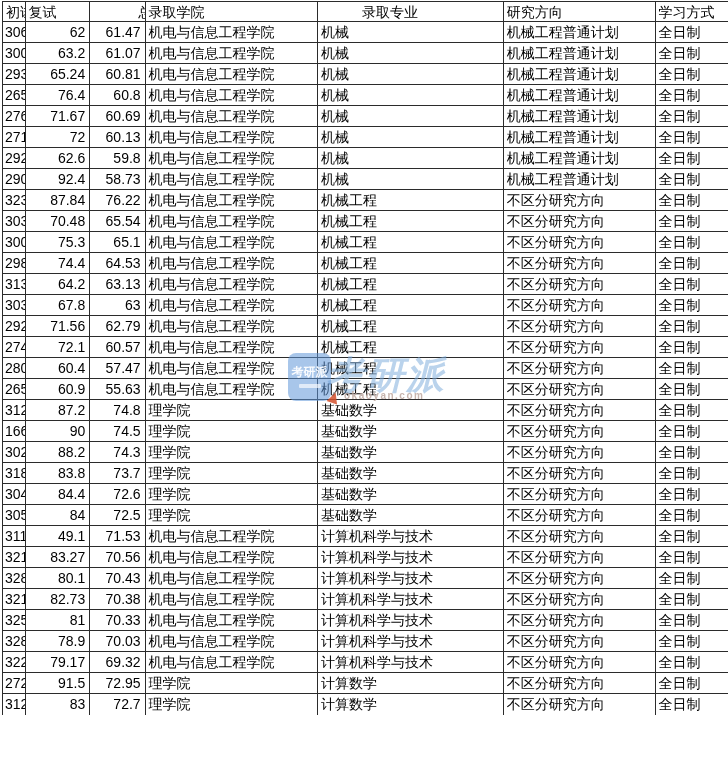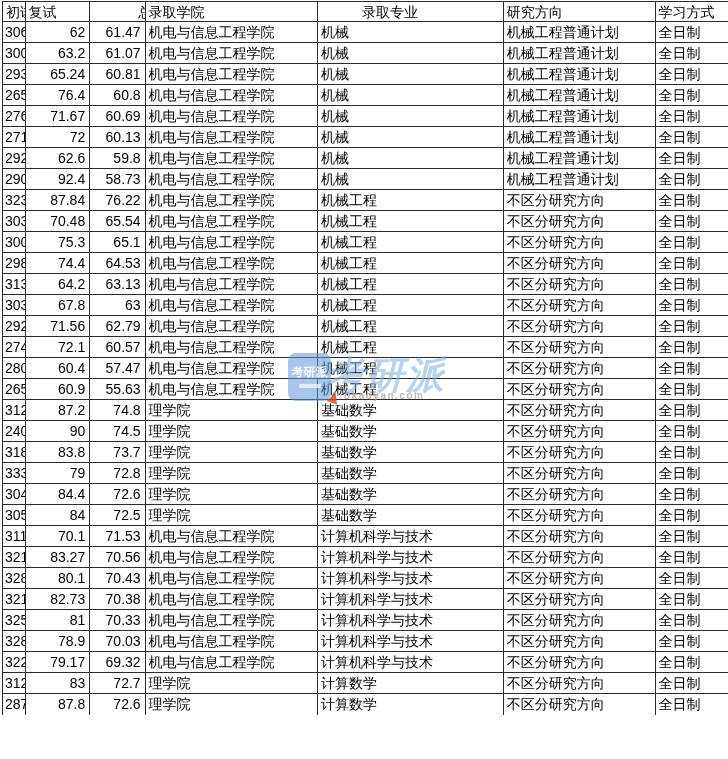--- a/index.html
+++ b/index.html
@@ -248,67 +248,67 @@
         <tr>
           <td class="right">312</td>
           <td class="right">87.2</td>
           <td class="right">74.8</td>
           <td class="left">理学院</td>
           <td class="left">基础数学</td>
           <td class="left">不区分研究方向</td>
           <td class="left">全日制</td>
         </tr>
         <tr>
-          <td class="right">240</td>
+          <td class="right">166</td>
           <td class="right">90</td>
           <td class="right">74.5</td>
+          <td class="left">理学院</td>
+          <td class="left">基础数学</td>
+          <td class="left">不区分研究方向</td>
+          <td class="left">全日制</td>
+        </tr>
+        <tr>
+          <td class="right">302</td>
+          <td class="right">88.2</td>
+          <td class="right">74.3</td>
           <td class="left">理学院</td>
           <td class="left">基础数学</td>
           <td class="left">不区分研究方向</td>
           <td class="left">全日制</td>
         </tr>
         <tr>
           <td class="right">318</td>
           <td class="right">83.8</td>
           <td class="right">73.7</td>
           <td class="left">理学院</td>
           <td class="left">基础数学</td>
           <td class="left">不区分研究方向</td>
           <td class="left">全日制</td>
         </tr>
         <tr>
-          <td class="right">333</td>
-          <td class="right">79</td>
-          <td class="right">72.8</td>
-          <td class="left">理学院</td>
-          <td class="left">基础数学</td>
-          <td class="left">不区分研究方向</td>
-          <td class="left">全日制</td>
-        </tr>
-        <tr>
           <td class="right">304</td>
           <td class="right">84.4</td>
           <td class="right">72.6</td>
           <td class="left">理学院</td>
           <td class="left">基础数学</td>
           <td class="left">不区分研究方向</td>
           <td class="left">全日制</td>
         </tr>
         <tr>
           <td class="right">305</td>
           <td class="right">84</td>
           <td class="right">72.5</td>
           <td class="left">理学院</td>
           <td class="left">基础数学</td>
           <td class="left">不区分研究方向</td>
           <td class="left">全日制</td>
         </tr>
         <tr>
           <td class="right">311</td>
-          <td class="right">70.1</td>
+          <td class="right">49.1</td>
           <td class="right">71.53</td>
           <td class="left">机电与信息工程学院</td>
           <td class="left">计算机科学与技术</td>
           <td class="left">不区分研究方向</td>
           <td class="left">全日制</td>
         </tr>
         <tr>
           <td class="right">321</td>
           <td class="right">83.27</td>
           <td class="right">70.56</td>
@@ -356,32 +356,32 @@
         <tr>
           <td class="right">322</td>
           <td class="right">79.17</td>
           <td class="right">69.32</td>
           <td class="left">机电与信息工程学院</td>
           <td class="left">计算机科学与技术</td>
           <td class="left">不区分研究方向</td>
           <td class="left">全日制</td>
         </tr>
         <tr>
+          <td class="right">272</td>
+          <td class="right">91.5</td>
+          <td class="right">72.95</td>
+          <td class="left">理学院</td>
+          <td class="left">计算数学</td>
+          <td class="left">不区分研究方向</td>
+          <td class="left">全日制</td>
+        </tr>
+        <tr>
           <td class="right">312</td>
           <td class="right">83</td>
           <td class="right">72.7</td>
-          <td class="left">理学院</td>
-          <td class="left">计算数学</td>
-          <td class="left">不区分研究方向</td>
-          <td class="left">全日制</td>
-        </tr>
-        <tr>
-          <td class="right">287</td>
-          <td class="right">87.8</td>
-          <td class="right">72.6</td>
           <td class="left">理学院</td>
           <td class="left">计算数学</td>
           <td class="left">不区分研究方向</td>
           <td class="left">全日制</td>
         </tr>
       </tbody>
   </table>
 
   <div class="watermark">
     <div class="wm-big" style="color: rgba(130, 175, 220, 0.55);">考研派</div>

